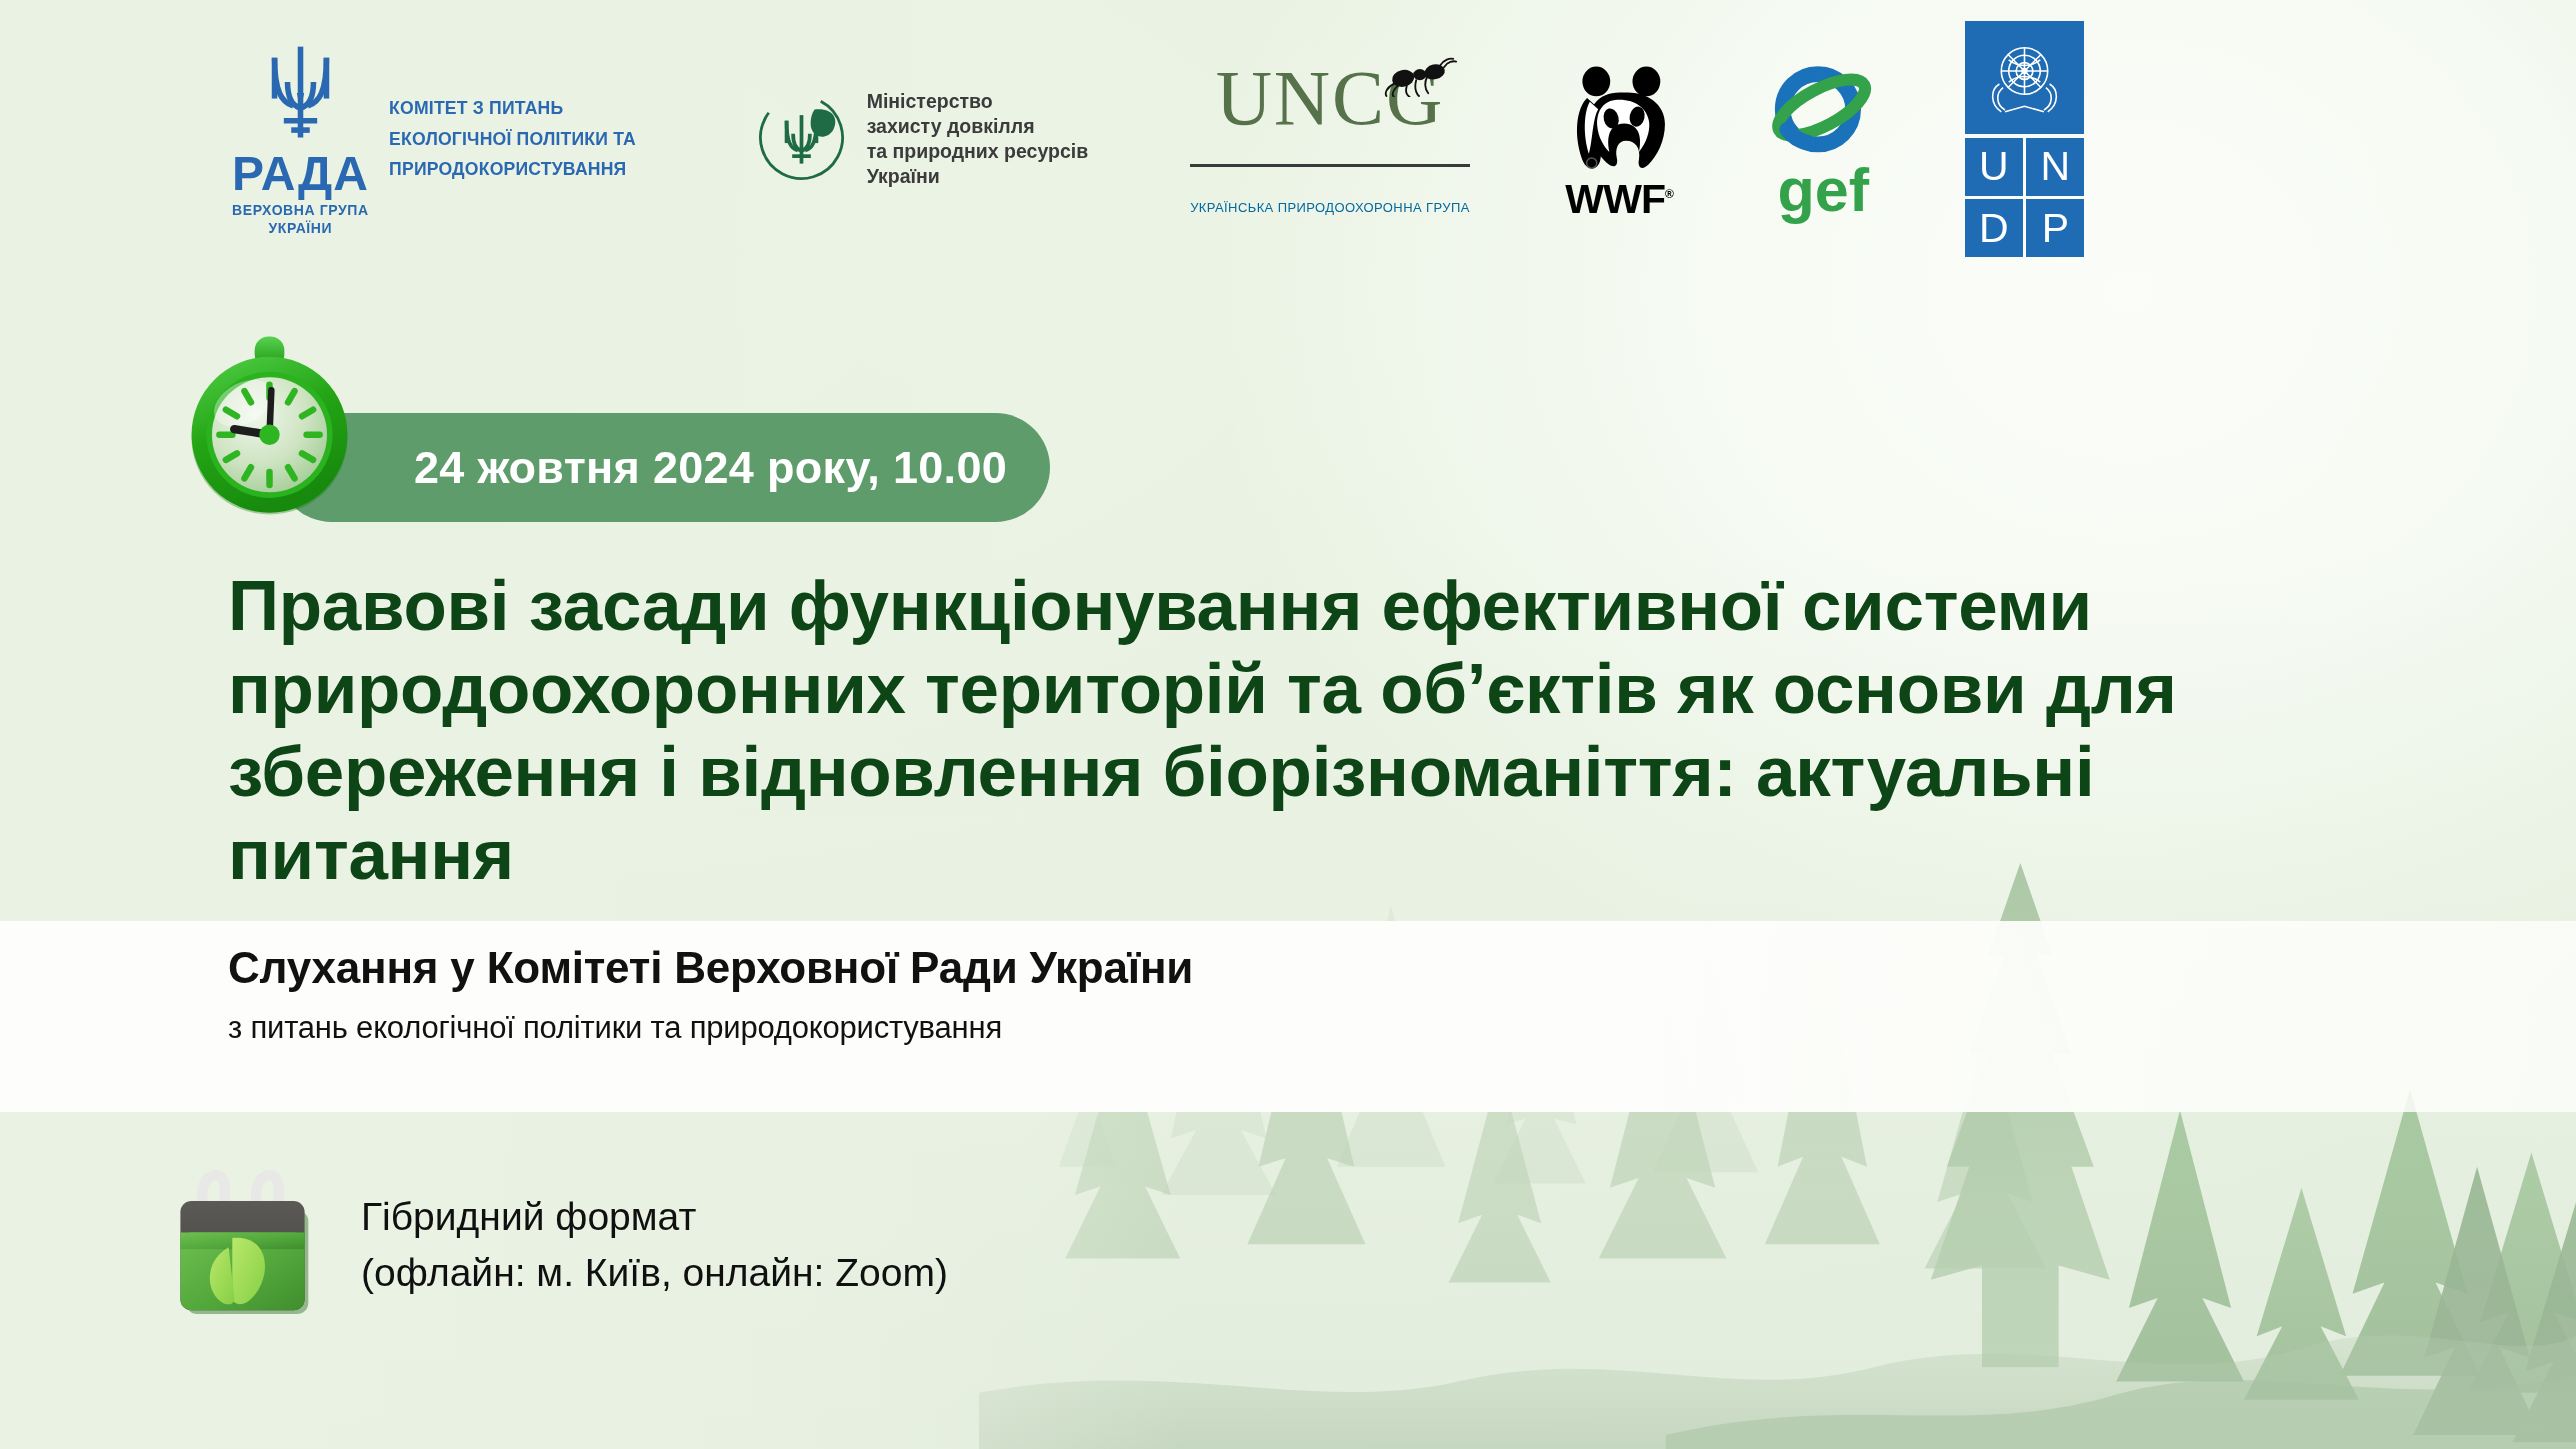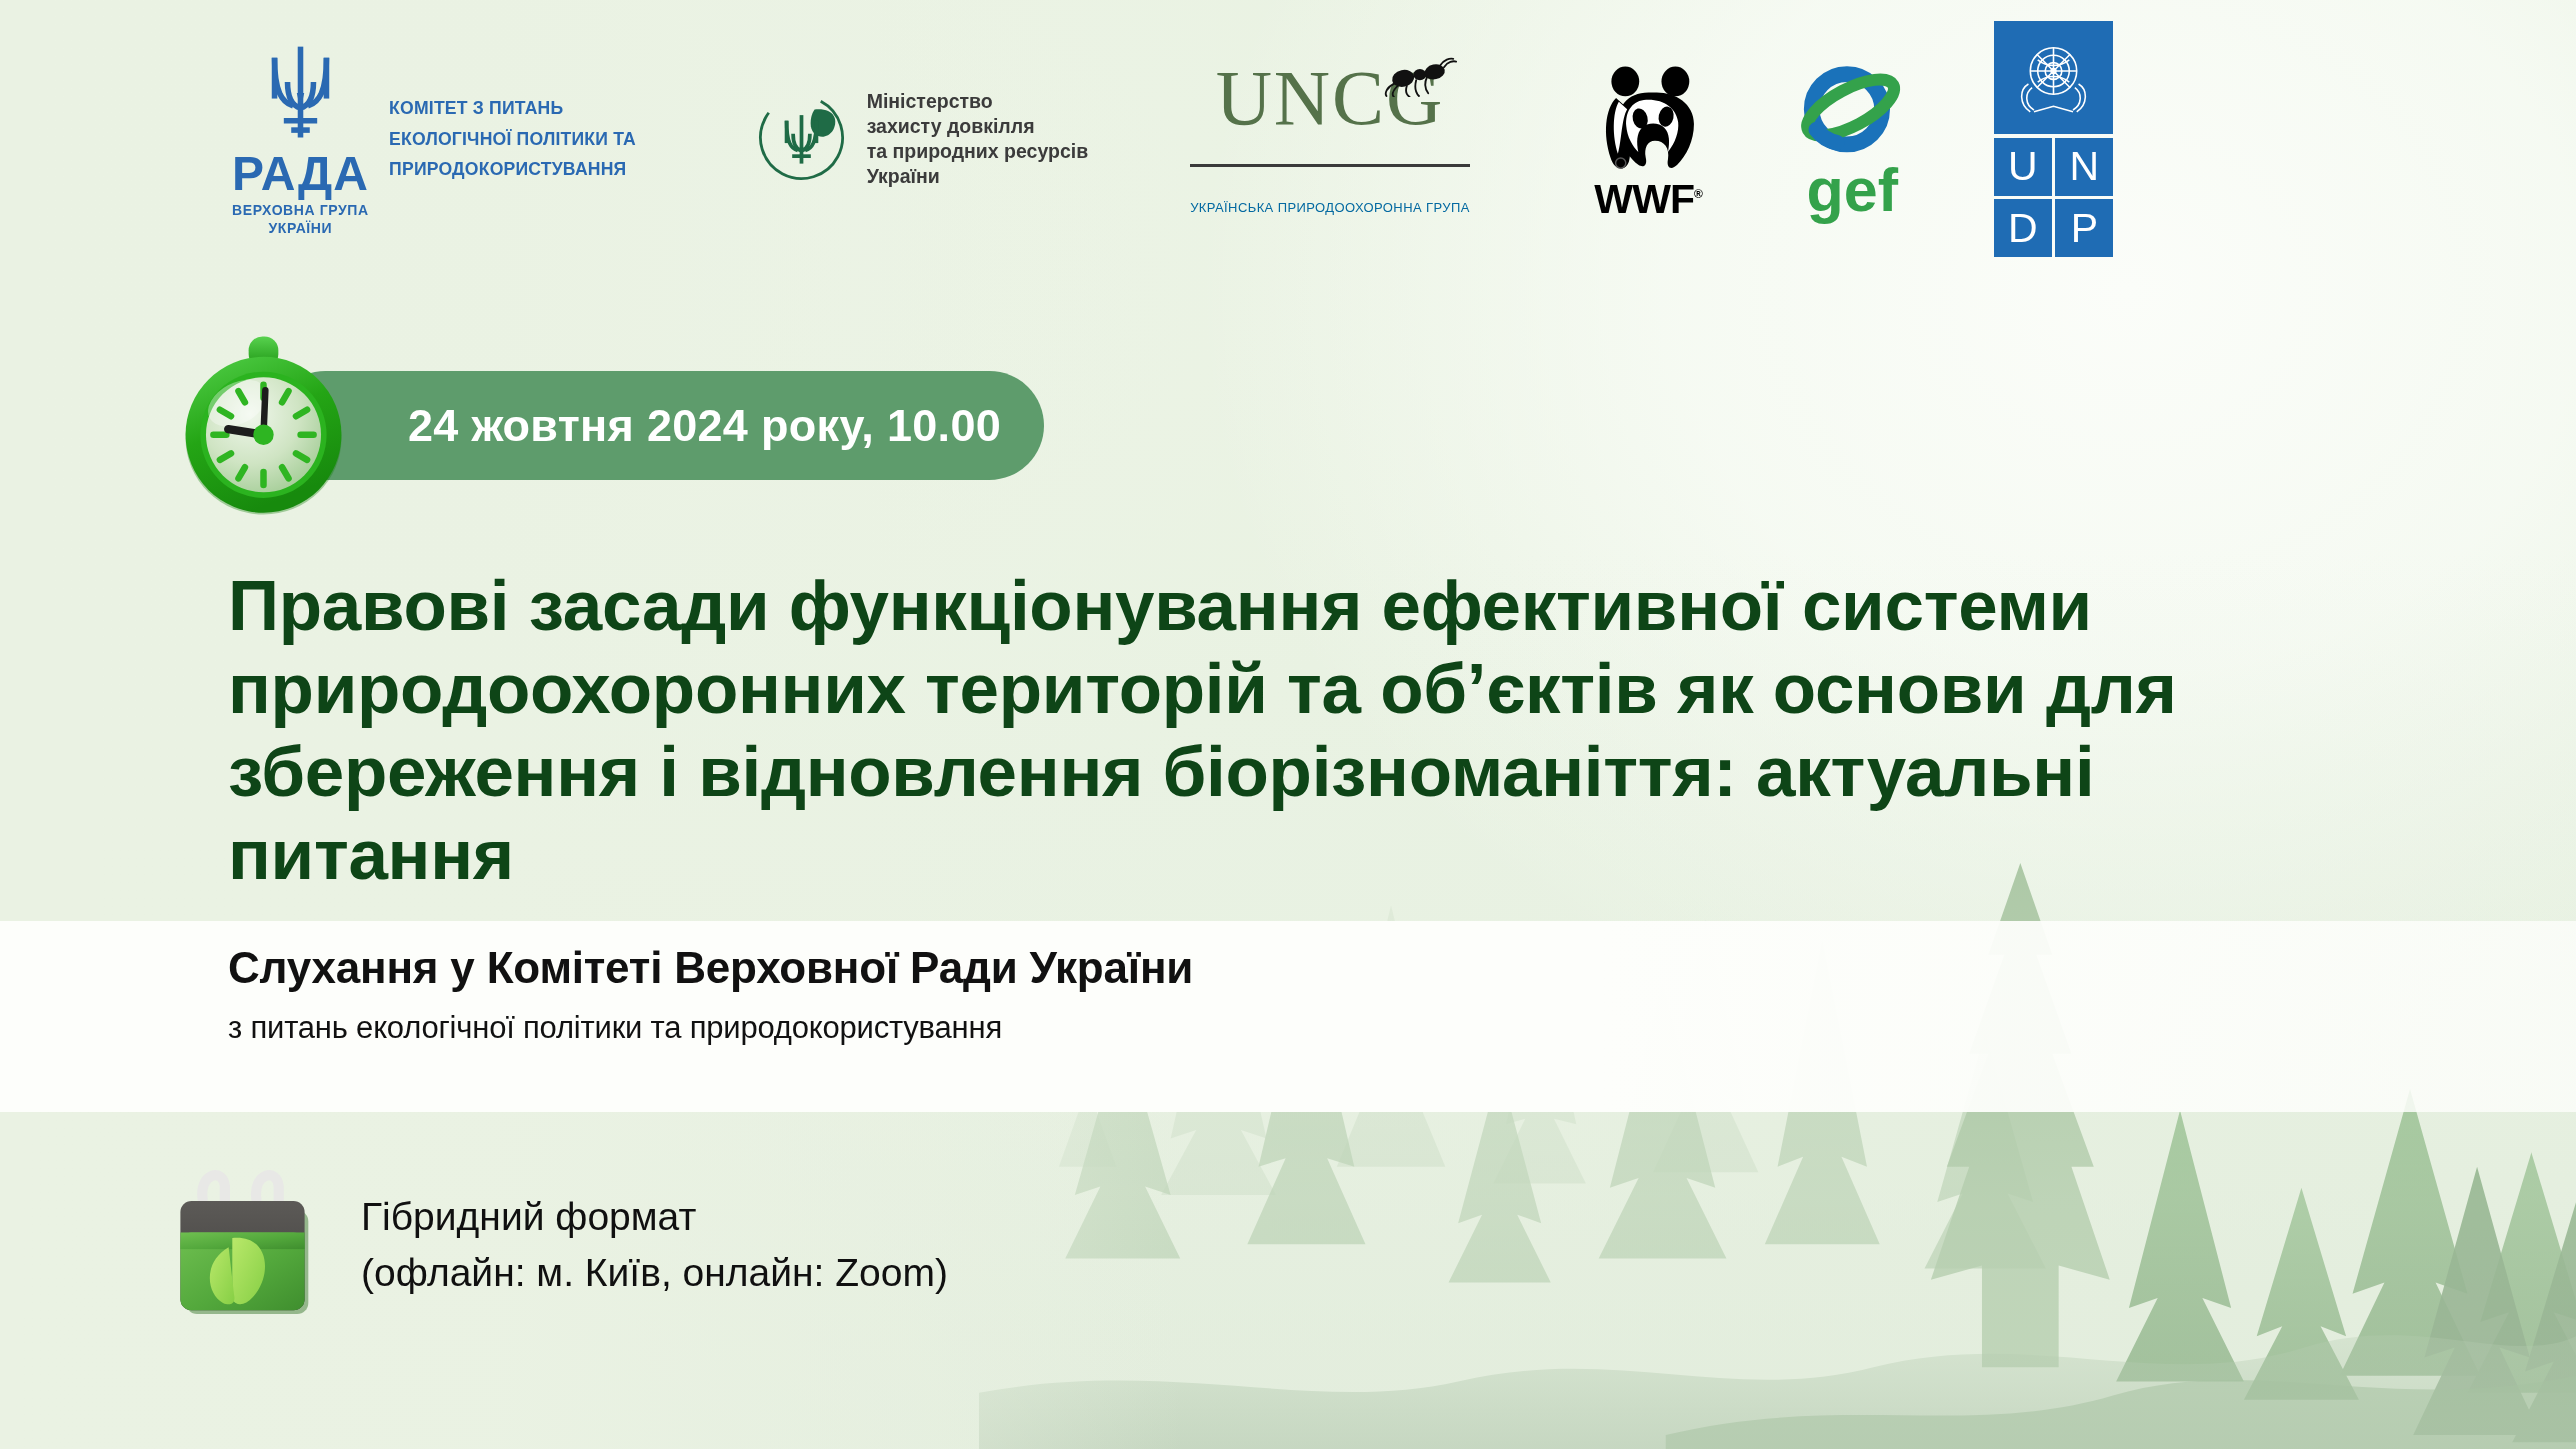--- a/index.html
+++ b/index.html
@@ -58,36 +58,36 @@
   .min-text { color:#3b3b3b; font-size:19.5px; font-weight:700; line-height:1.28; }
 
   
   .logo-uncg { margin-left:102px; flex-direction:column; align-items:center; position:relative;gap:27px; }
   .uncg-word { font-family:"Liberation Serif", serif; font-size:78px; color:#55724a; letter-spacing:1.9px; line-height:0.9; }
   .uncg-rule { width:100%; height:2.8px; background:#3a3a3a; margin-top:3.7px; }
   .uncg-sub { font-size:13px; color:#0369a1; letter-spacing:0.4px; margin-top:6.5px; }
   .uncg-ant { position:absolute; right:13px; top:-7.4px; }
 
   
-  .logo-wwf { margin-left:120px; flex-direction:column; align-items:center; }
+  .logo-wwf { margin-left:91px; flex-direction:column; align-items:center; }
   .wwf-word { font-size:41px; font-weight:800; letter-spacing:-0.9px; color:#000; line-height:0.9; margin-top:1.9px; position:relative; }
   .wwf-word sup { font-size:12px; vertical-align:super; }
 
   
   .logo-gef { margin-left:89px; flex-direction:column; align-items:center; }
   .gef-word { font-size:61px; font-weight:700; color:#34a24b; line-height:0.85; margin-top:-3.7px; }
 
   
   .logo-undp { margin-left:85px; flex-direction:column; }
   .undp-top { width:119px; height:113px; background:#1f6cb4; display:flex; align-items:center; justify-content:center; }
   .undp-row { display:flex; gap:3.7px; margin-top:3.7px; }
   .undp-cell { width:58px; height:58px; background:#1f6cb4; color:#fff; font-size:41px; font-weight:400; display:flex; align-items:center; justify-content:center; font-family:"Liberation Sans", sans-serif; }
 
   
-  .date-row { position:absolute; left:167px; top:329px; display:flex; align-items:center; }
+  .date-row { position:absolute; left:173px; top:329px; display:flex; align-items:flex-end; }
   .clock { width:193px; height:193px; position:relative; z-index:3; }
   .date-pill {
     margin-left:-89px; height:109px; border-radius:55px;
     background:#5e9c6c; display:flex; align-items:center;
     padding:0 43px 0 137px; z-index:2;
   }
   .date-text { color:#ffffff; font-size:45px; font-weight:600; letter-spacing:0.3px; white-space:nowrap; }
 
   
   .title {

